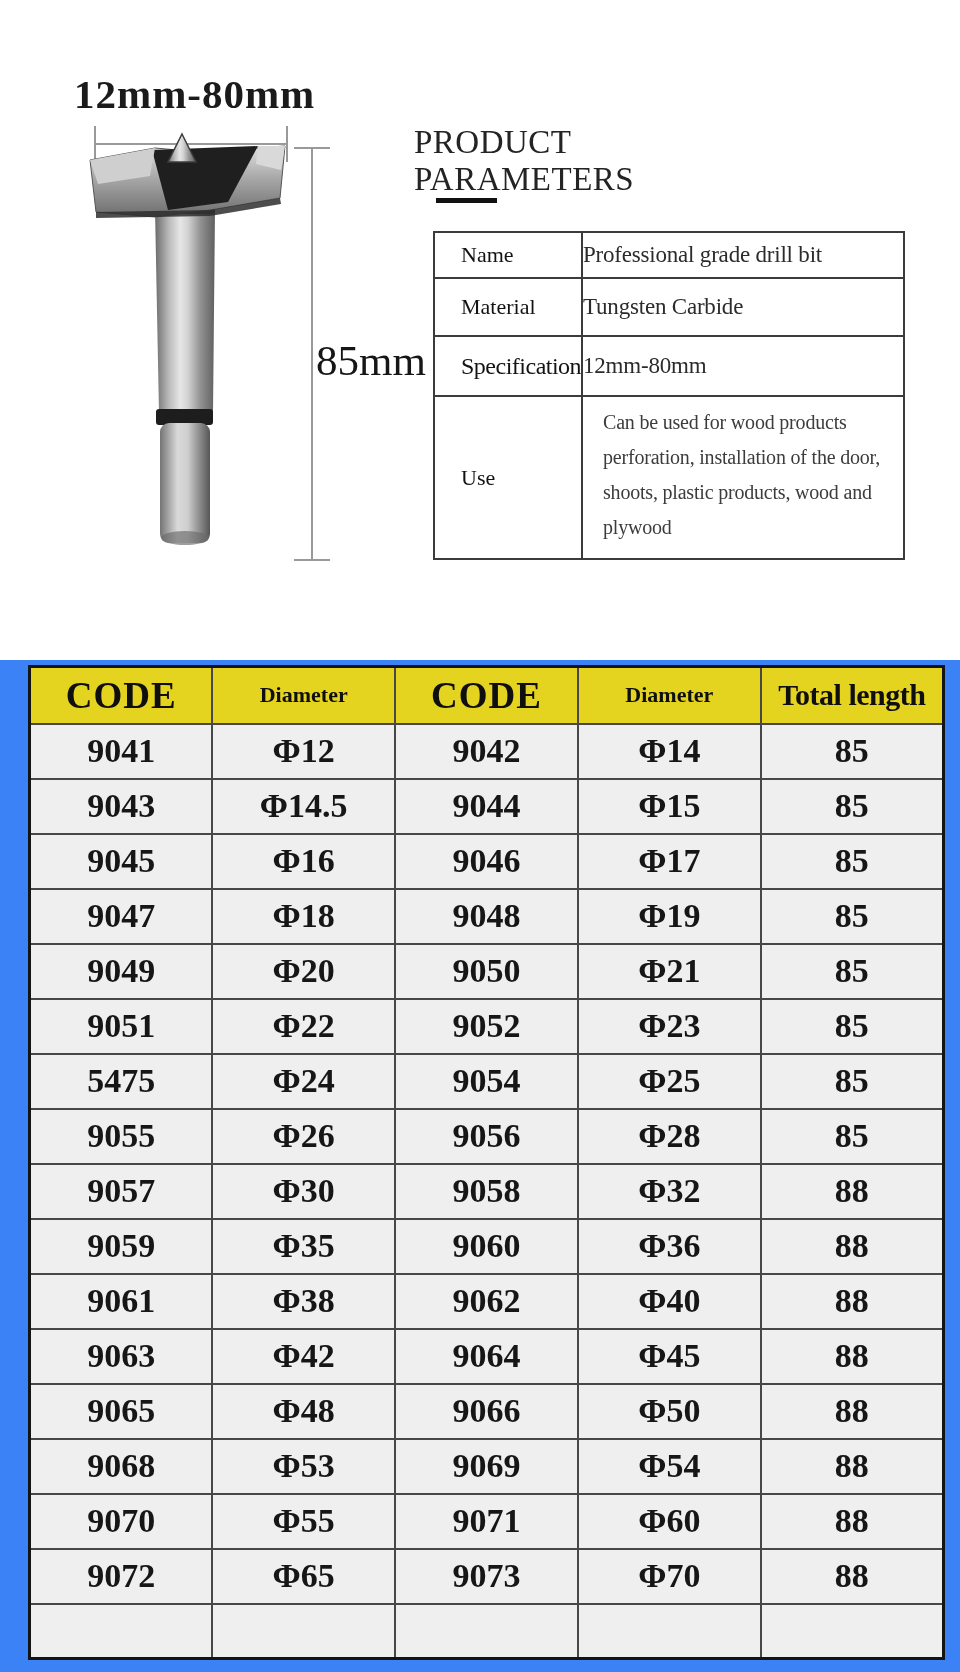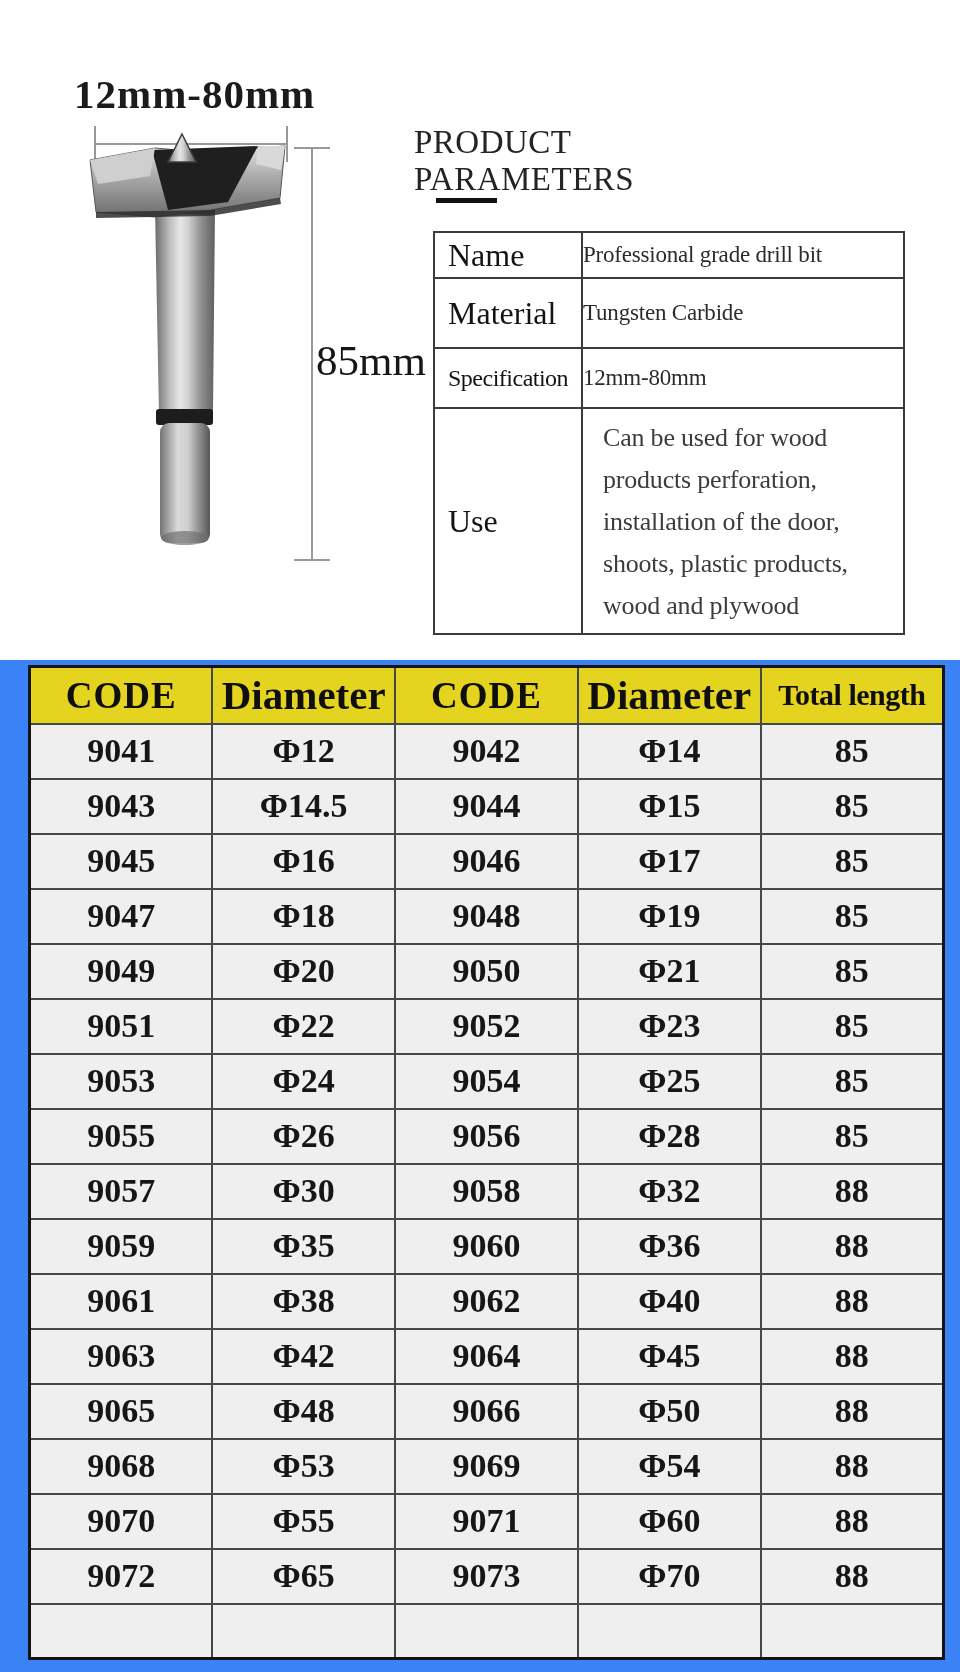--- a/index.html
+++ b/index.html
@@ -25,51 +25,51 @@
     letter-spacing:0.5px; color:#242424;
   }
   .pp-underline { position:absolute; left:436px; top:150px; width:61px; height:5px; background:#111; }
 
   table.params {
     position:absolute; left:433px; top:183px; width:472px;
     border-collapse:collapse; table-layout:fixed; background:#fff;
   }
   table.params td { border:2px solid #3b3b3b; vertical-align:middle; }
   table.params td.p-label {
-    width:148px; padding-left:13px; font-size:32px; color:#131313;
+    width:148px; padding-left:26px; font-size:22px; color:#131313;
   }
   table.params td.p-label.tight { font-size:24px; letter-spacing:-0.5px; }
   table.params td.p-value {
     font-size:23px; color:#2b2b2b; letter-spacing:-0.2px; white-space:nowrap;
   }
   table.params tr.r-name td  { height:46px; }
-  table.params tr.r-mat td   { height:70px; }
+  table.params tr.r-mat td   { height:58px; }
   table.params tr.r-spec td  { height:60px; }
   table.params tr.r-use td   { height:163px; }
   table.params td.p-value.use-text {
-    white-space:normal; font-size:26px; line-height:42px; color:#3c3c3c;
+    white-space:normal; font-size:20px; line-height:35px; color:#3c3c3c;
     vertical-align:top; padding:8px 19px 6px 20px; letter-spacing:-0.2px;
   }
 
   
   .bottom-section {
     position:absolute; left:0; top:612px; width:960px; height:1060px;
     background:#3b82f6; overflow:hidden;
   }
   table.sizes {
     position:absolute; left:28px; top:5px; width:917px;
     border-collapse:collapse; table-layout:fixed;
     border:3px solid #141414; background:#efefef;
   }
   table.sizes th {
     height:57px; background:#e5d41f; border:2px solid #474747;
     color:#0f0f0f; font-weight:700; text-align:center; overflow:hidden;
   }
   table.sizes th.th-code  { font-size:37px; letter-spacing:1px; }
-  table.sizes th.th-dia   { font-size:41px;text-align:center; }
+  table.sizes th.th-dia   { font-size:22px;text-align:center; }
   table.sizes th.th-total { font-size:30px; letter-spacing:-0.5px; }
   table.sizes td {
     height:55px; background:#efefef; border:2px solid #474747;
     font-size:34px; font-weight:700; color:#161616; text-align:center;
   }
 </style>
 </head>
 <body>
 
 <div class="page">
@@ -206,21 +206,21 @@
             <td>85</td>
           </tr>
           <tr>
             <td>9051</td>
             <td>Φ22</td>
             <td>9052</td>
             <td>Φ23</td>
             <td>85</td>
           </tr>
           <tr>
-            <td>9053</td>
+            <td>5475</td>
             <td>Φ24</td>
             <td>9054</td>
             <td>Φ25</td>
             <td>85</td>
           </tr>
           <tr>
             <td>9055</td>
             <td>Φ26</td>
             <td>9056</td>
             <td>Φ28</td>

